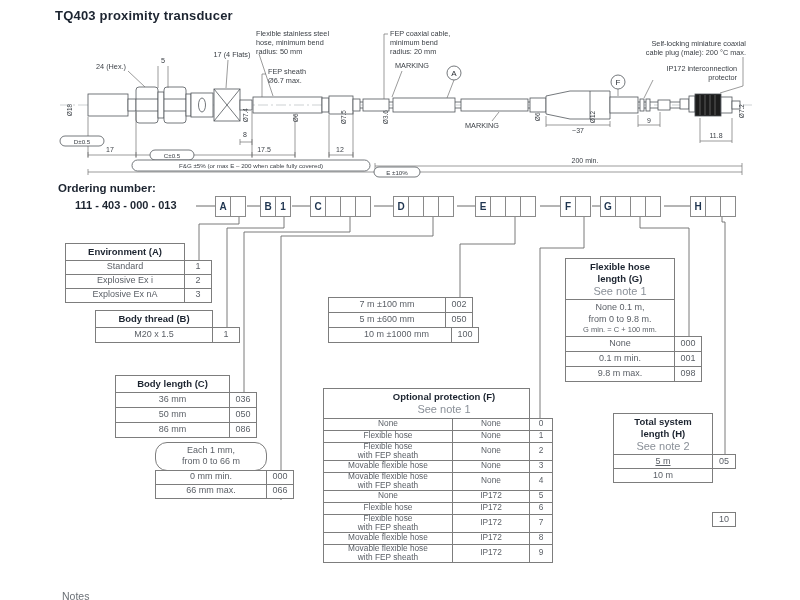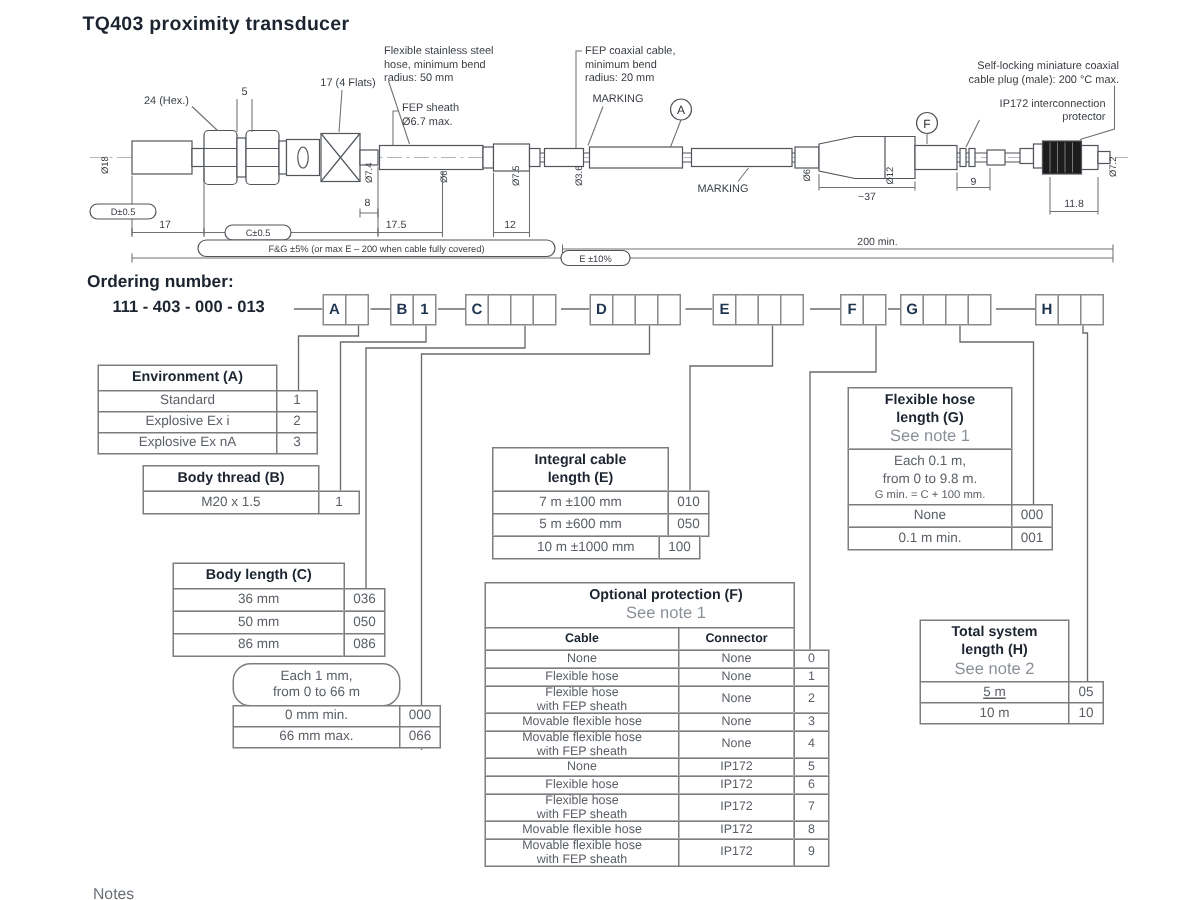--- a/index.html
+++ b/index.html
@@ -297,45 +297,37 @@
     <div class="trow">
       <div class="lab" style="width: 112px; height: 15px;">0 mm min.</div>
       <div class="lab code" style="width: 28px; height: 15px;">000</div>
     </div>
     <div class="trow">
       <div class="lab" style="width: 112px; height: 15px;">66 mm max.</div>
       <div class="lab code" style="width: 28px; height: 15px;">066</div>
     </div>
   </div>
 <div class="otable" id="t-e" style="left:328px;top:298px">
-    <div class="hdr" style="width: 118px;">
-      <div>Integral cable</div>
-      <div>length (E)</div>
-    </div>
     <div class="trow">
       <div class="lab" style="width: 118px; height: 16px;">7 m ±100 mm</div>
-      <div class="lab code" style="width: 28px; height: 16px;">010</div>
+      <div class="lab code" style="width: 28px; height: 16px;">002</div>
     </div>
     <div class="trow">
       <div class="lab" style="width: 118px; height: 16px;">5 m ±600 mm</div>
       <div class="lab code" style="width: 28px; height: 16px;">050</div>
     </div>
     <div class="trow">
-      <div class="lab" style="width: 112px; height: 16px; padding-left: 13px;">10 m ±1000 mm</div>
+      <div class="lab" style="width: 124px; height: 16px; padding-left: 13px;">10 m ±1000 mm</div>
       <div class="lab code" style="width: 28px; height: 16px;">100</div>
     </div>
   </div>
 <div class="otable" id="t-f" style="left:323px;top:388px">
     <div class="hdr" style="width: 207px; padding-left: 36px;">
       <div>Optional protection (F)</div>
       <div class="see">See note 1</div>
-    </div>
-    <div class="trow">
-      <div class="lab colh" style="width: 130px; height: 16px;">Cable</div>
-      <div class="lab colh code" style="width: 78px; height: 16px;">Connector</div>
     </div>
     <div class="trow">
       <div class="lab" style="width: 130px; height: 13px;">None</div>
       <div class="lab code" style="width: 78px; height: 13px;">None</div>
       <div class="lab code" style="width: 24px; height: 13px;">0</div>
     </div>
     <div class="trow">
       <div class="lab" style="width: 130px; height: 13px;">Flexible hose</div>
       <div class="lab code" style="width: 78px; height: 13px;">None</div>
       <div class="lab code" style="width: 24px; height: 13px;">1</div>
@@ -385,42 +377,46 @@
       <div class="lab code" style="width: 24px; height: 19px;">9</div>
     </div>
   </div>
 <div class="otable" id="t-g" style="left:565px;top:258px">
     <div class="hdr" style="width: 110px;">
       <div>Flexible hose</div>
       <div>length (G)</div>
       <div class="see">See note 1</div>
     </div>
     <div class="note" style="width: 110px;">
-      <div>Each 0.1 m,</div>
+      <div>None 0.1 m,</div>
       <div>from 0 to 9.8 m.</div>
       <div class="sm">G min. = C + 100 mm.</div>
     </div>
     <div class="trow">
       <div class="lab" style="width: 110px; height: 16px;">None</div>
       <div class="lab code" style="width: 28px; height: 16px;">000</div>
     </div>
     <div class="trow">
       <div class="lab" style="width: 110px; height: 16px;">0.1 m min.</div>
       <div class="lab code" style="width: 28px; height: 16px;">001</div>
+    </div>
+    <div class="trow">
+      <div class="lab" style="width: 110px; height: 16px;">9.8 m max.</div>
+      <div class="lab code" style="width: 28px; height: 16px;">098</div>
     </div>
   </div>
 <div class="otable" id="t-h" style="left:613px;top:413px">
     <div class="hdr" style="width: 100px;">
       <div>Total system</div>
       <div>length (H)</div>
       <div class="see">See note 2</div>
     </div>
     <div class="trow">
       <div class="lab" style="width: 100px; height: 15px; text-decoration: underline;">5 m</div>
       <div class="lab code" style="width: 24px; height: 15px;">05</div>
     </div>
     <div class="trow">
       <div class="lab" style="width: 100px; height: 15px;">10 m</div>
-      <div class="lab code" style="width: 24px; height: 15px;">10</div>
+      <div class="lab code" style="width: 24px; height: 15px; margin-top: 44px;">10</div>
     </div>
   </div>
 
 <div class="footer-note">Notes</div>
 
 </body></html>

